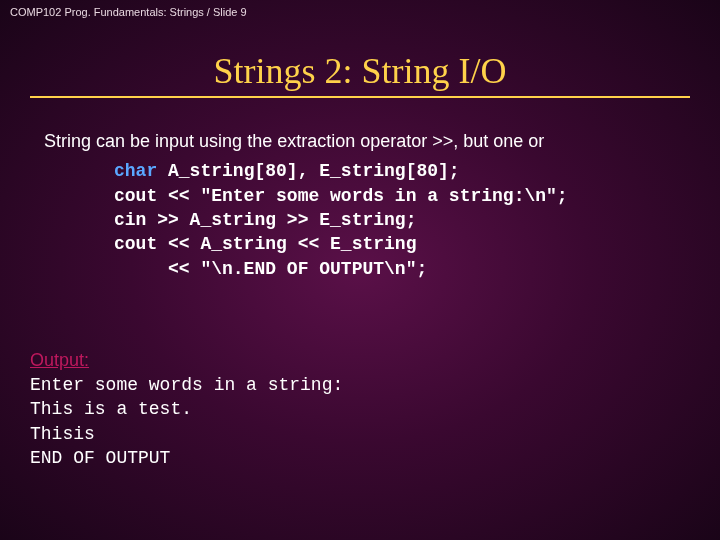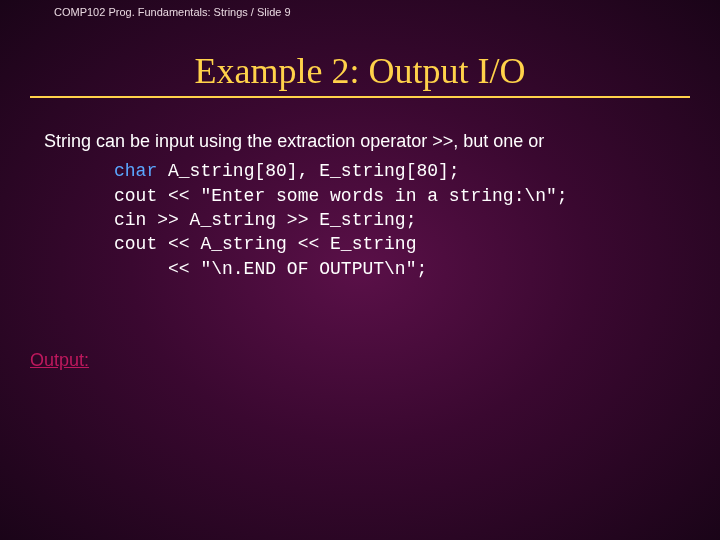--- a/index.html
+++ b/index.html
@@ -9,21 +9,20 @@
     font-family: Arial, Helvetica, sans-serif;
     color: #fff;
     position: relative;
   }
   .breadcrumb {
     position: absolute;
     top: 6px;
     left: 10px;
     font-size: 11px;
     color: #e8d8e0;
-    margin-left: 44px;
   }
   .title {
     position: absolute;
     top: 50px;
     left: 0;
     width: 100%;
     text-align: center;
     font-family: "Times New Roman", Times, serif;
     font-size: 36px;
     color: #ffd24a;
@@ -44,21 +43,21 @@
     font-size: 18px;
     line-height: 1.3;
     color: #fff;
     margin-left: 8px;
   }
   .code-block {
     margin-top: 6px;
     margin-left: 70px;
     font-family: "Courier New", Courier, monospace;
     font-size: 18px;
-    font-weight: normal;
+    font-weight: bold;
     line-height: 1.35;
     color: #fff;
     white-space: pre;
   }
   .kw { color: #5aa7ff; }
   .output-section {
     position: absolute;
     top: 350px;
     left: 30px;
     width: 660px;
@@ -75,27 +74,31 @@
     line-height: 1.35;
     color: #fff;
     white-space: pre;
   }
 </style>
 </head>
 <body>
 
 <div class="breadcrumb">COMP102 Prog. Fundamentals: Strings / Slide 9</div>
 
-<div class="title">Example 2:  Output I/O</div>
+<div class="title">Strings 2:  String I/O</div>
 <div class="title-underline"></div>
 
 <div class="body-text">
   <div>String can be input using the extraction operator &gt;&gt;, but one or</div>
   <div class="code-block"><span class="kw">char</span><span> A_string[80], E_string[80];</span>
 <span>cout &lt;&lt; "Enter some words in a string:\n";</span>
 <span>cin &gt;&gt; A_string &gt;&gt; E_string;</span>
 <span>cout &lt;&lt; A_string &lt;&lt; E_string</span>
 <span>     &lt;&lt; "\n.END OF OUTPUT\n";</span></div>
 </div>
 
 <div class="output-section">
   <div class="output-label">Output:</div>
+  <div class="output-text">Enter some words in a string:
+This is a test.
+Thisis
+END OF OUTPUT</div>
 </div>
 
 </body></html>

